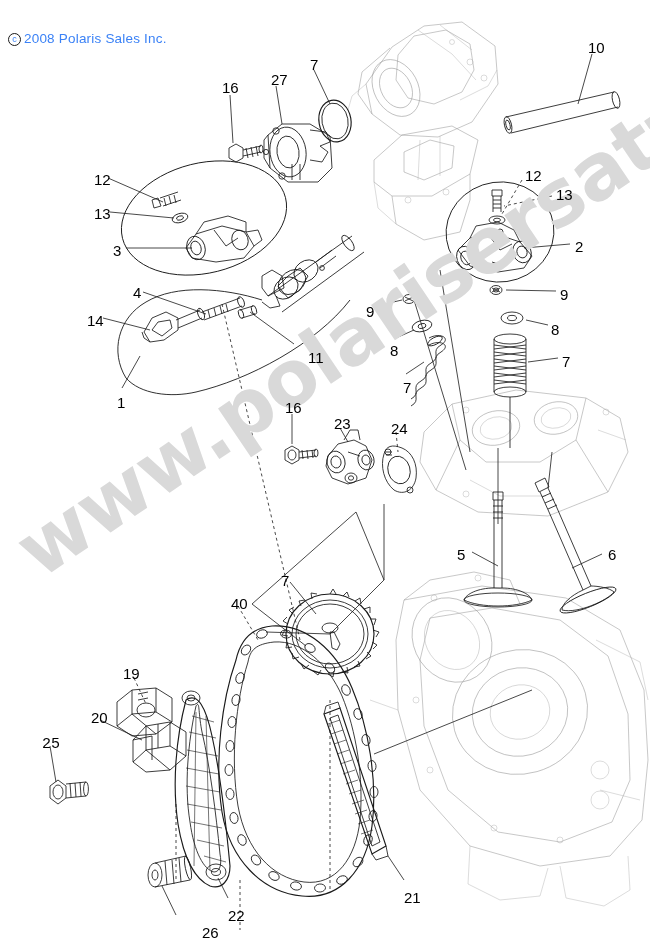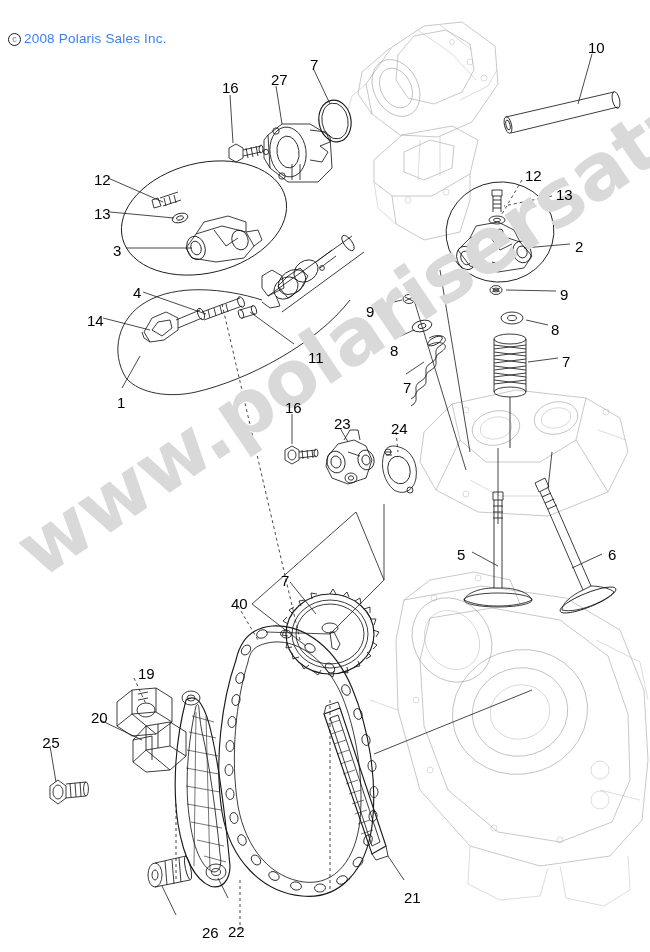--- a/index.html
+++ b/index.html
@@ -560,24 +560,24 @@
       <div class="callout" style="left: 94px; top: 172px;">12</div>
       <div class="callout" style="left: 525px; top: 168px;">12</div>
       <div class="callout" style="left: 94px; top: 206px;">13</div>
       <div class="callout" style="left: 556px; top: 187px;">13</div>
       <div class="callout" style="left: 87px; top: 313px;">14</div>
       <div class="callout" style="left: 310px; top: 57px;">7</div>
       <div class="callout" style="left: 222px; top: 80px;">16</div>
       <div class="callout" style="left: 285px; top: 400px;">16</div>
       <div class="callout" style="left: 281px; top: 573px;">7</div>
       <div class="callout" style="left: 91px; top: 710px;">20</div>
-      <div class="callout" style="left: 138px; top: 666px;">19</div>
+      <div class="callout" style="left: 123px; top: 666px;">19</div>
       <div class="callout" style="left: 231px; top: 596px;">40</div>
       <div class="callout" style="left: 404px; top: 890px;">21</div>
-      <div class="callout" style="left: 228px; top: 908px; margin-top: 16px;">22</div>
+      <div class="callout" style="left: 228px; top: 908px;">22</div>
       <div class="callout" style="left: 334px; top: 416px;">23</div>
       <div class="callout" style="left: 391px; top: 421px; text-align: center;">24</div>
       <div class="callout" style="left: 42px; top: 737px; font-family: Liberation Mono, monospace;">25</div>
       <div class="callout" style="left: 175px; top: 925px; margin-left: 27px;">26</div>
       <div class="callout" style="left: 271px; top: 72px;">27</div>
     </div>
 
 </div>
 
 </body></html>

